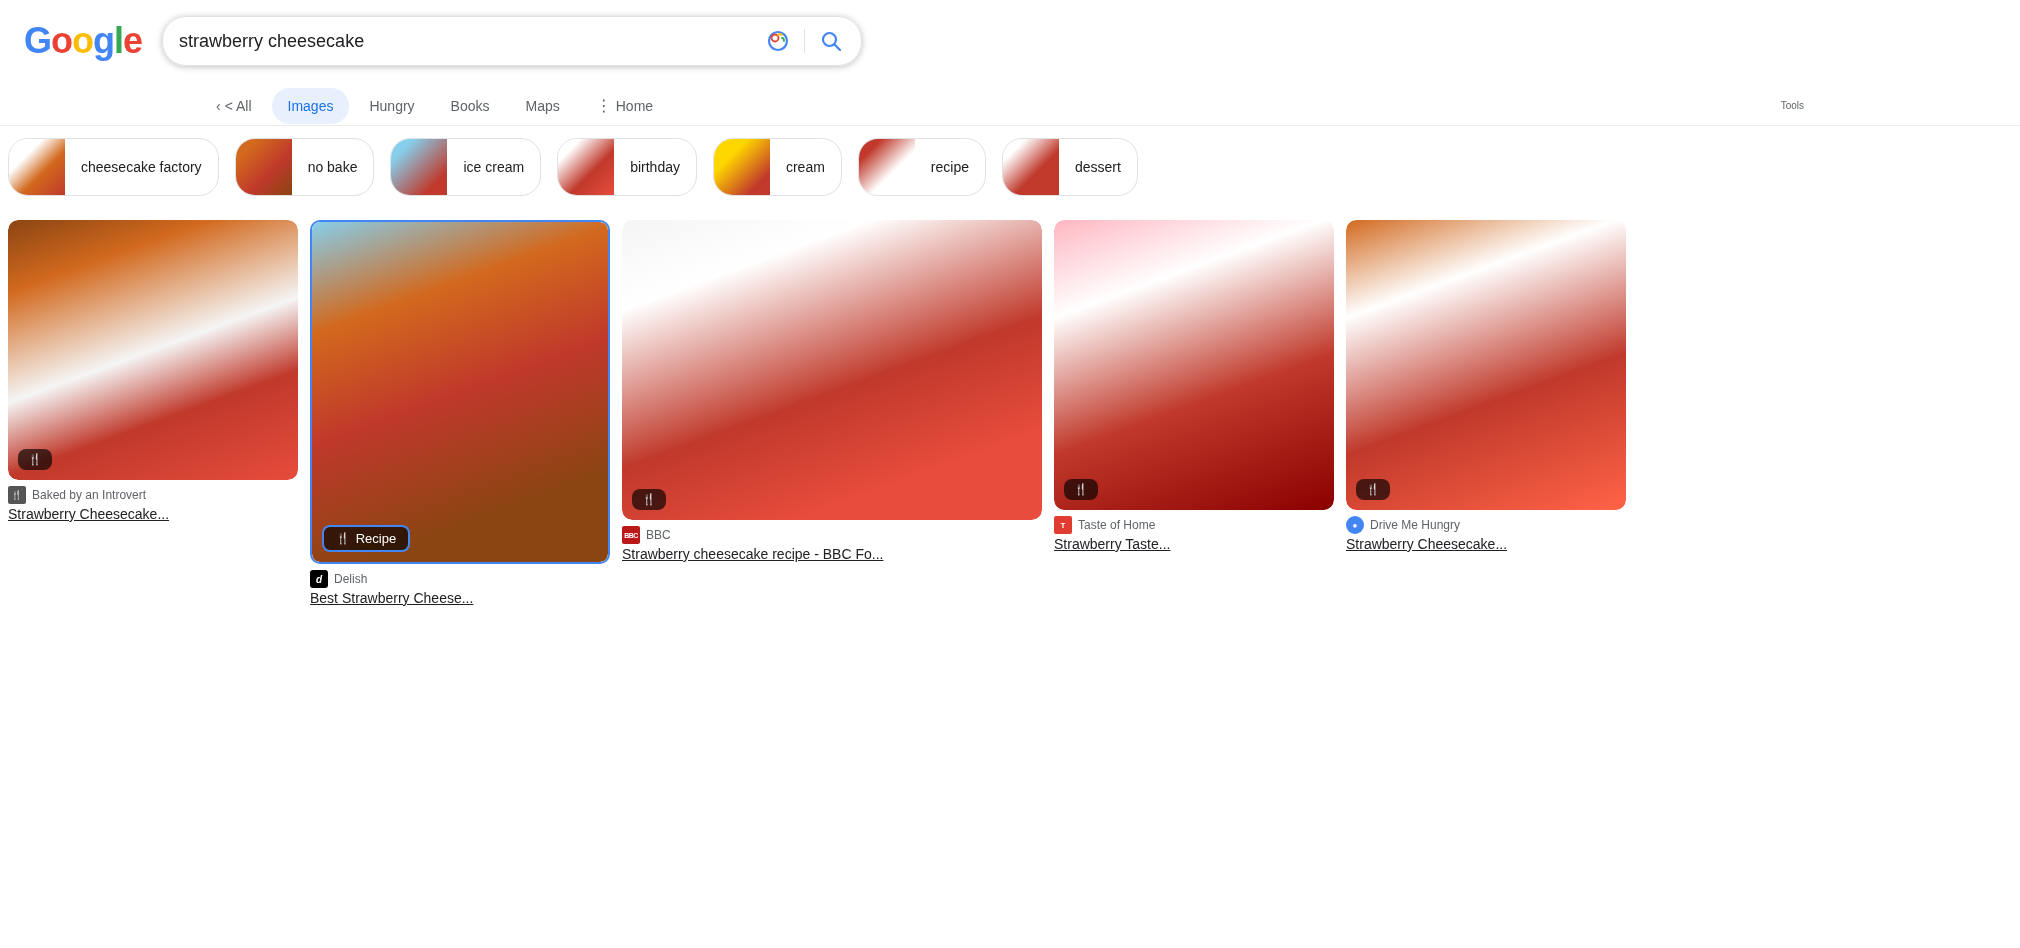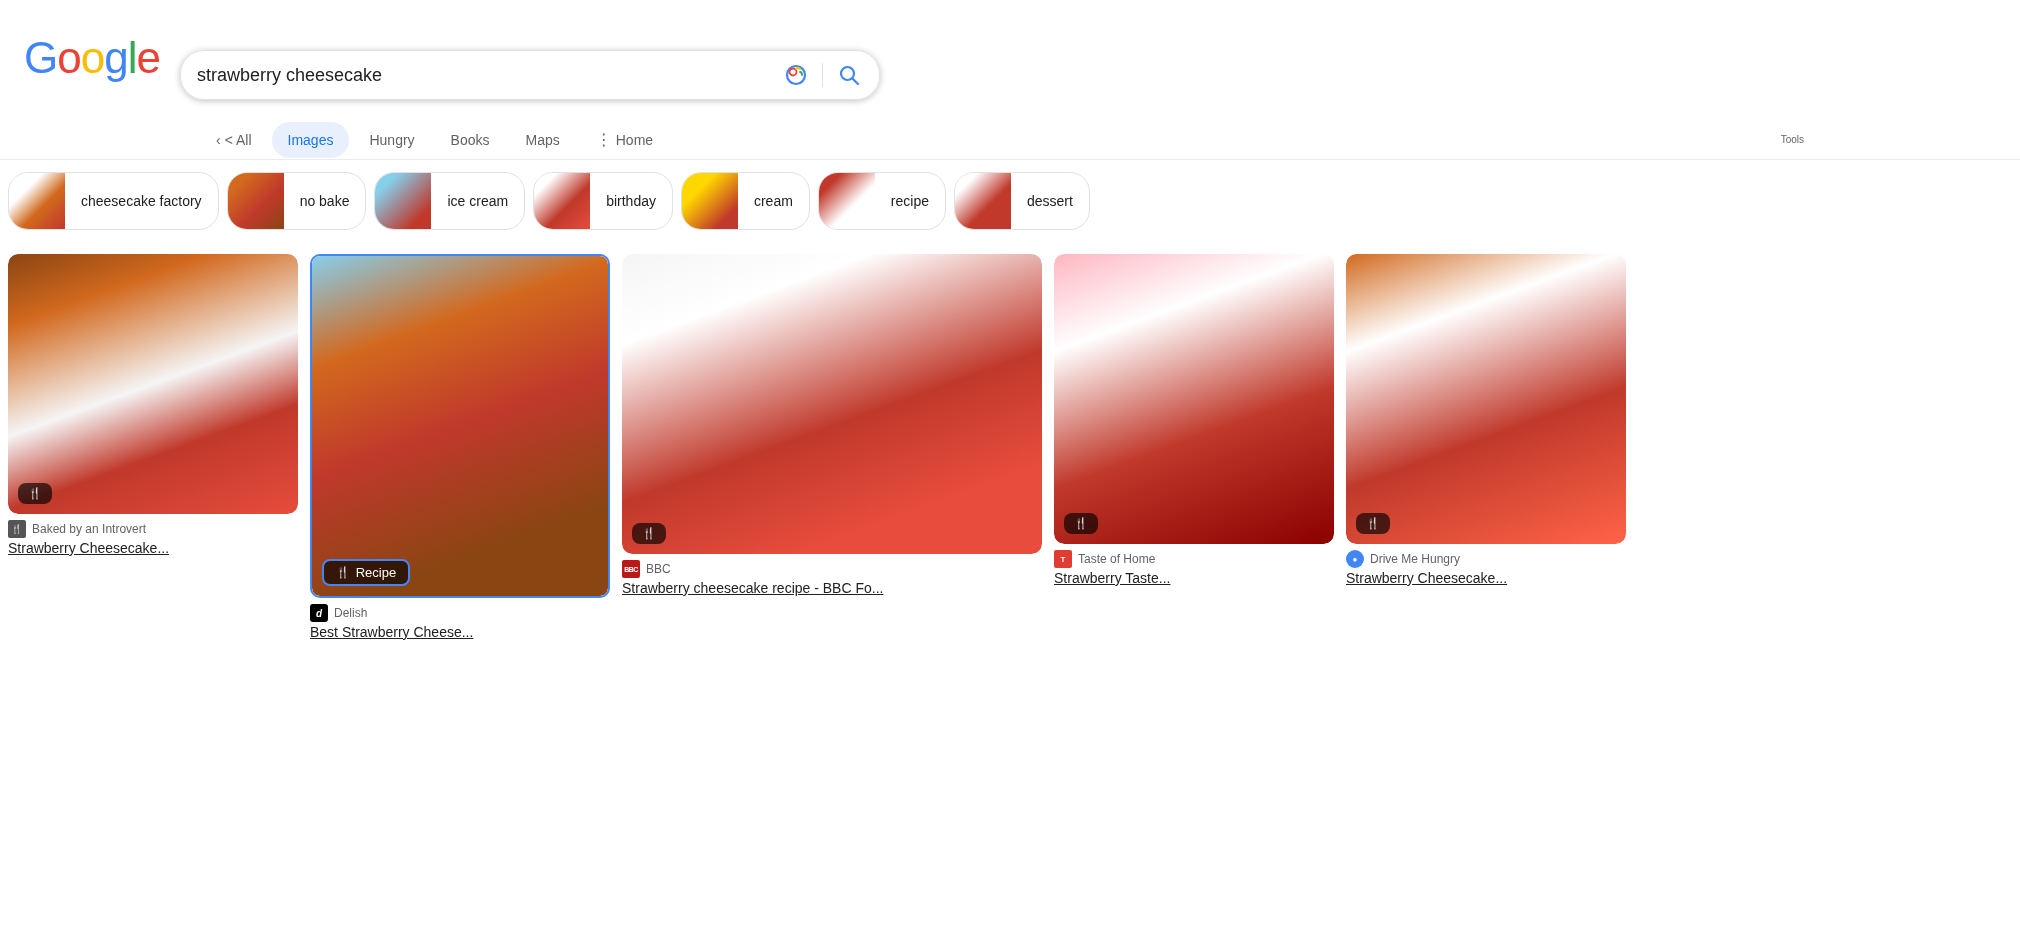--- a/index.html
+++ b/index.html
@@ -14,21 +14,20 @@
     .logo-l { color: #34A853; }
     .logo-e { color: #EA4335; }
 
     .search-bar-wrapper { flex: 1; max-width: 700px; position: relative; }
     .search-bar {
       display: flex; align-items: center;
       border: 1px solid #dfe1e5; border-radius: 24px;
       padding: 10px 16px; gap: 8px;
       font-size: 18px; color: #202124;
       box-shadow: 0 1px 6px rgba(32,33,36,.28);
-      margin-top: 34px;
     }
     .search-bar input {
       flex: 1; border: none; outline: none; font-size: 18px; color: #202124;
     }
     .search-bar-icons { display: flex; align-items: center; gap: 12px; }
     .lens-icon, .search-icon-btn {
       width: 28px; height: 28px; display: flex; align-items: center; justify-content: center;
       cursor: pointer;
     }
     .divider-v { width: 1px; height: 24px; background: #dfe1e5; }
@@ -41,21 +40,21 @@
       display: flex; align-items: center; gap: 6px;
     }
     .nav-tab.active {
       color: #1a73e8; background: #e8f0fe;
       font-weight: 500;
     }
     .tools-btn { margin-left: auto; padding: 10px 16px; font-size: 10px; color: #5f6368; cursor: pointer; }
 
     
     .filter-row {
-      display: flex; align-items: center; padding: 12px 8px; gap: 8px; overflow-x: auto;
+      display: flex; align-items: center; padding: 12px 8px; gap: 16px; overflow-x: auto;
       scrollbar-width: none;
     }
     .filter-row::-webkit-scrollbar { display: none; }
     .filter-chip {
       display: flex; align-items: center; gap: 0;
       border: 1px solid #dfe1e5; border-radius: 20px;
       overflow: hidden; cursor: pointer; background: #fff;
       white-space: nowrap; flex-shrink: 0;
     }
     .chip-img {
@@ -115,21 +114,21 @@
     .ci5 { background: linear-gradient(135deg, #FFD700 30%, #c0392b 80%); }
     .ci6 { background: linear-gradient(135deg, #c0392b 20%, #fff 60%); }
     .ci7 { background: linear-gradient(135deg, #FFFFFF 20%, #c0392b 60%); }
   </style>
 </head>
 <body>
 
 <div class="header">
 
   <div style="cursor:pointer;display:flex;align-items:center;">
-    <span style="font-size:44px;font-weight:400;letter-spacing:-1px;line-height:1;">
+    <span style="font-size:36px;font-weight:700;letter-spacing:-1px;line-height:1;">
       <span class="logo-g">G</span><span class="logo-o1">o</span><span class="logo-o2">o</span><span class="logo-g2">g</span><span class="logo-l">l</span><span class="logo-e">e</span>
     </span>
   </div>
 
   <div class="search-bar-wrapper">
     <div class="search-bar">
       <input type="text" value="strawberry cheesecake" style="flex: 1 1 0%; border: none; outline: none; font-size: 18px; color: rgb(32, 33, 36);">
       <div class="search-bar-icons">
         <div class="lens-icon" title="Search by image">
 

